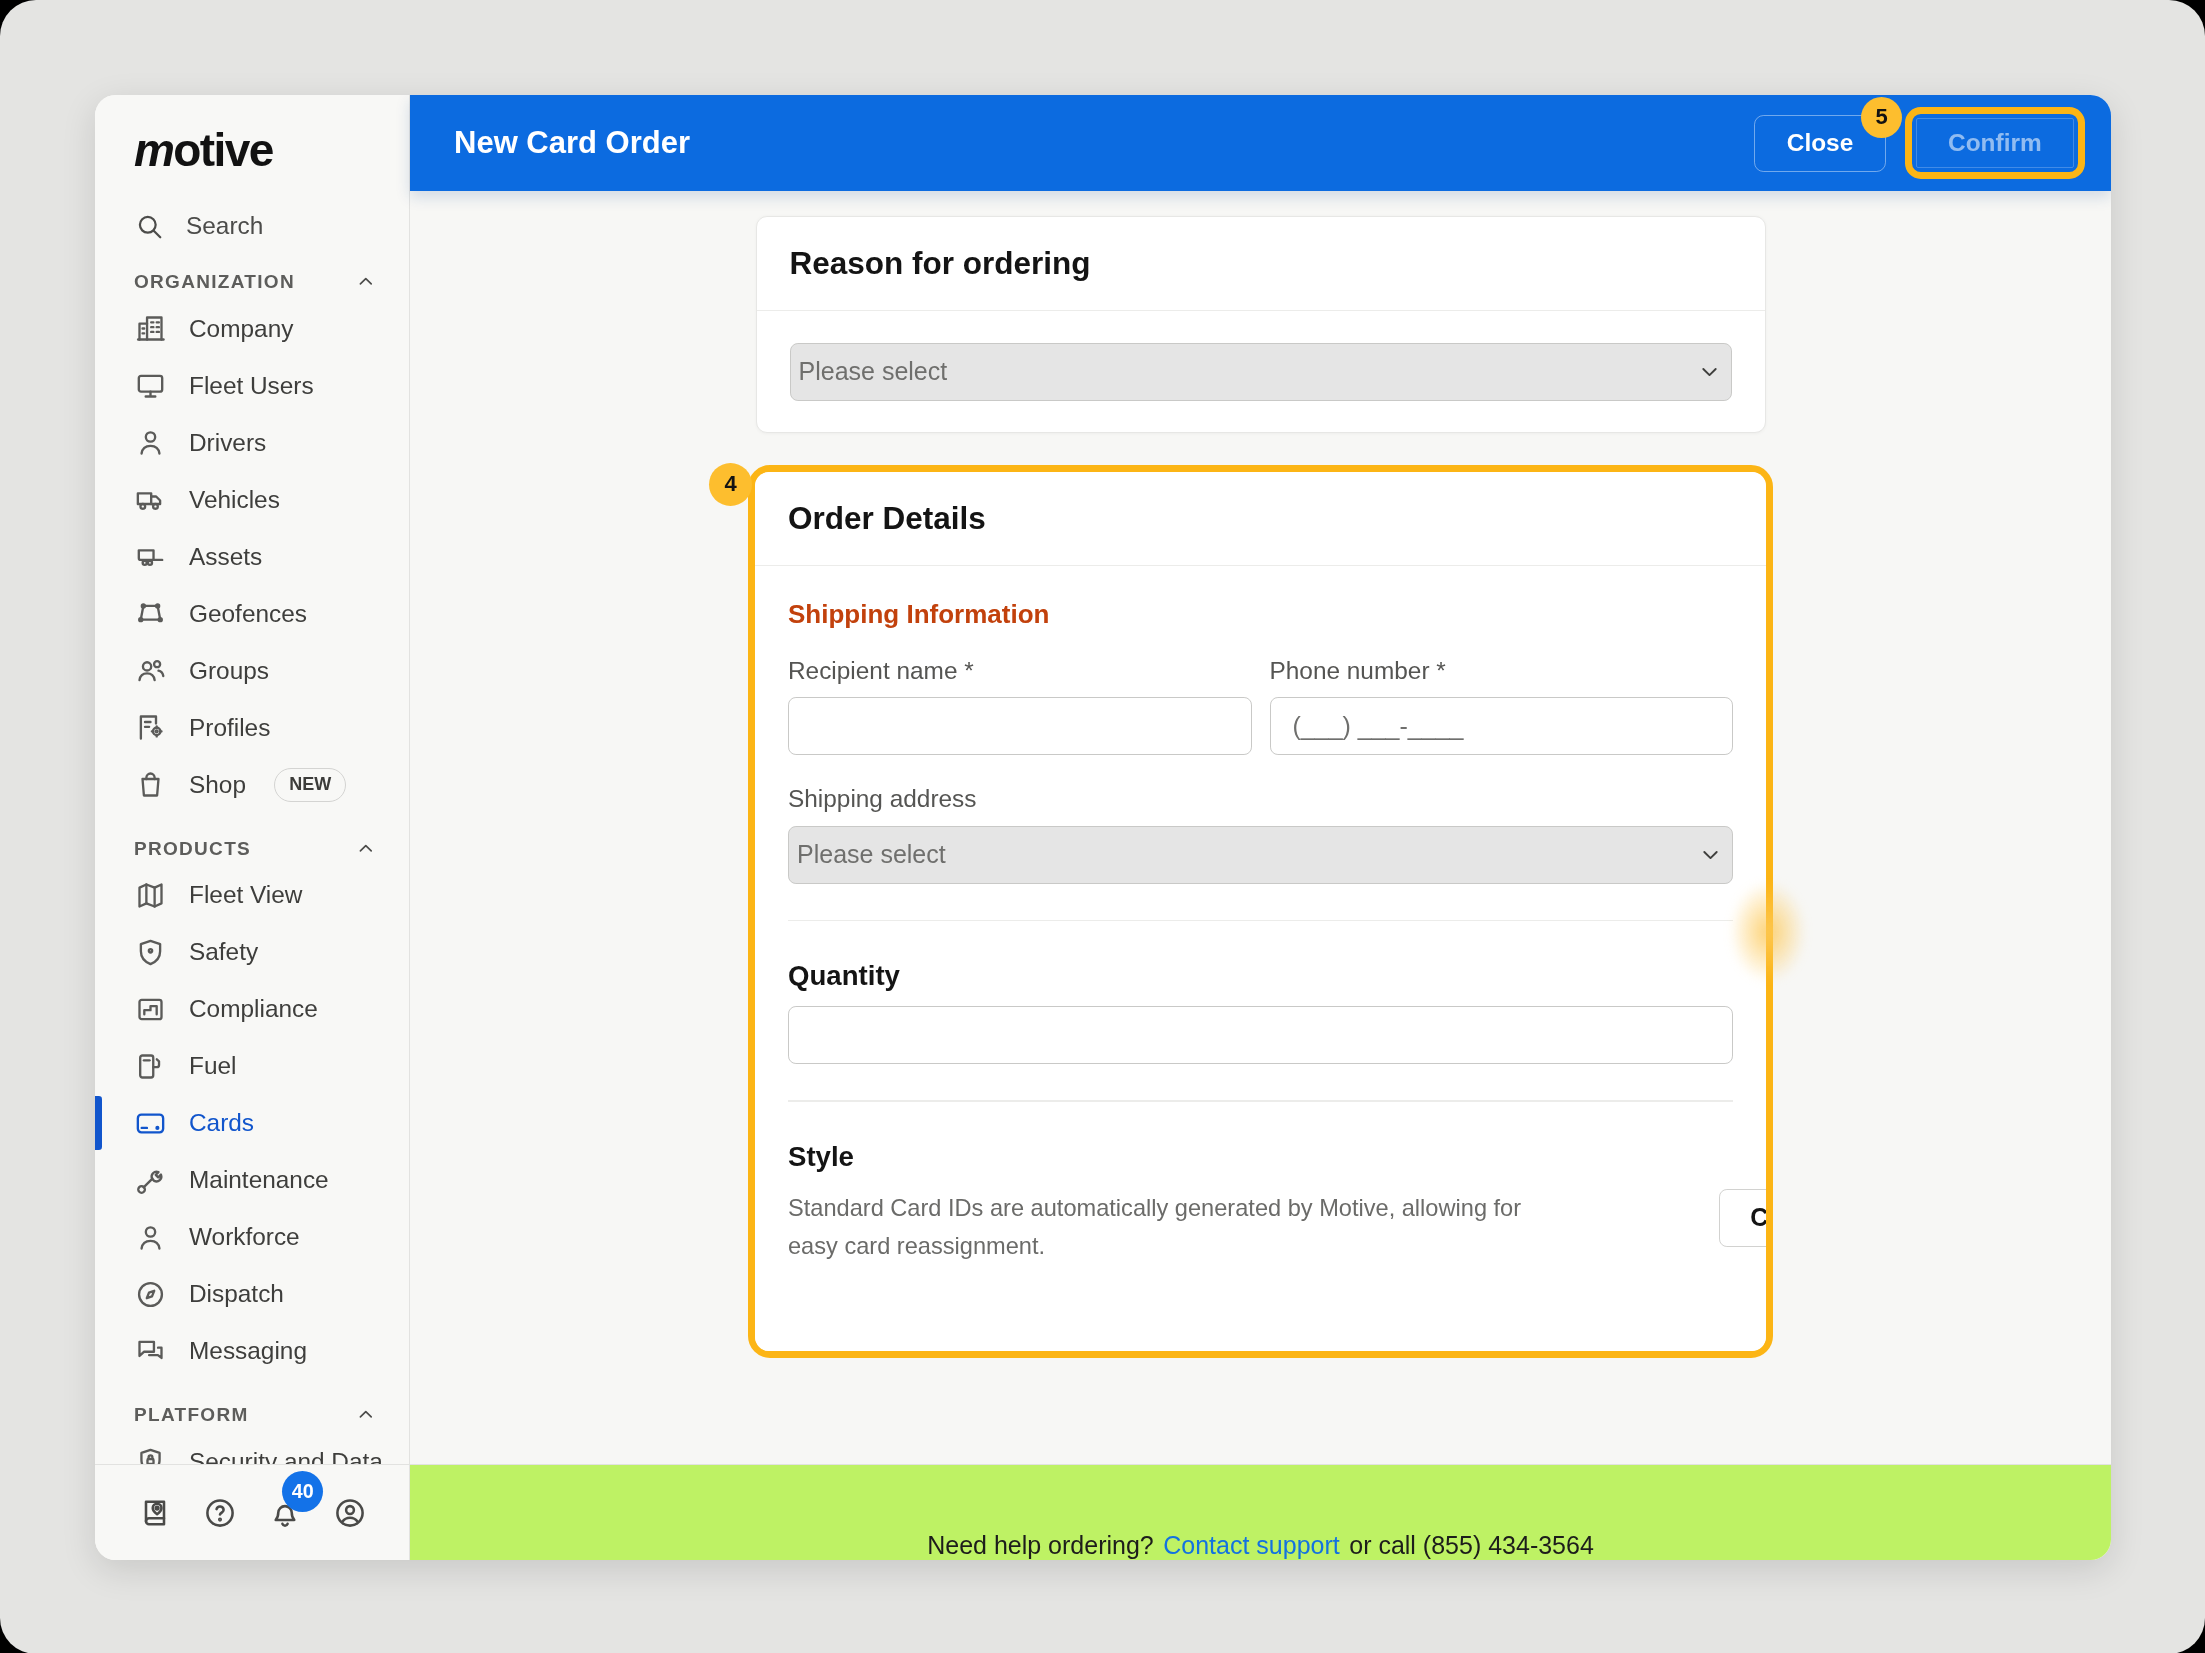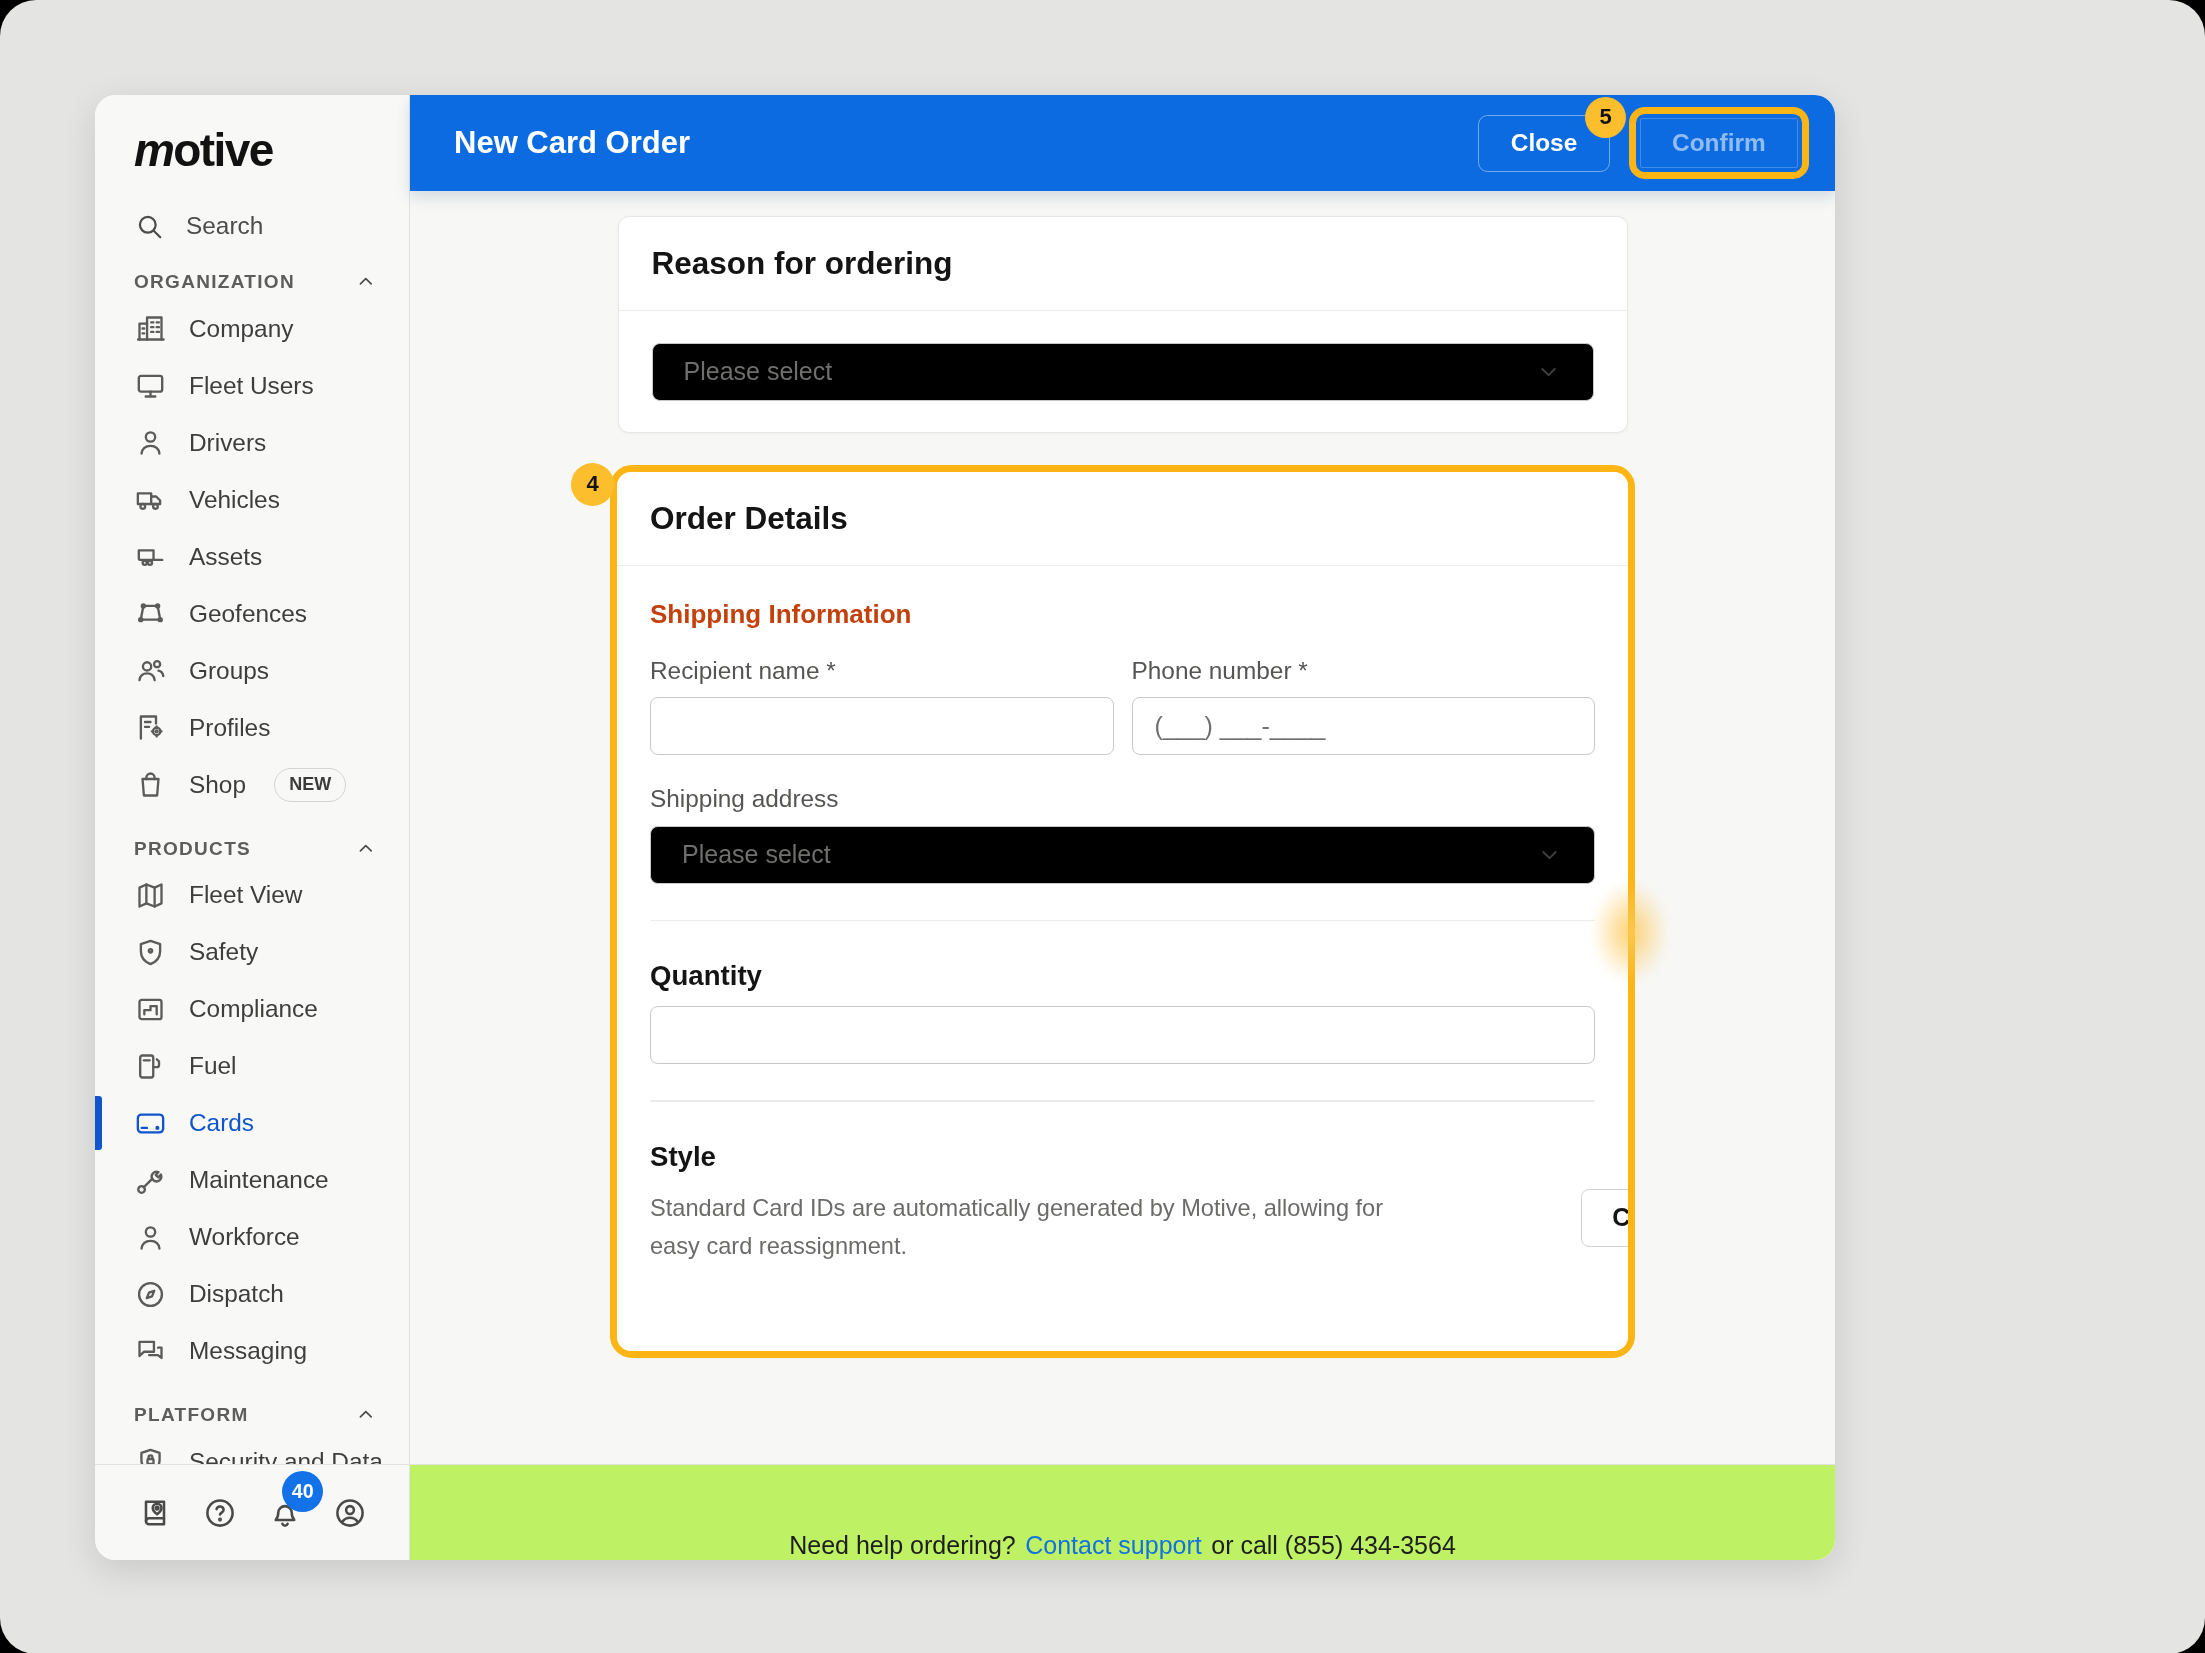--- a/index.html
+++ b/index.html
@@ -4,21 +4,21 @@
 <style>
   html,body{margin:0;padding:0;}
   body{
     width:2205px;height:1654px;overflow:hidden;background:#000;
     font-family:"Liberation Sans","DejaVu Sans",sans-serif;
     -webkit-font-smoothing:antialiased;
   }
   .stage{position:relative;width:2205px;height:1654px;background:#000;overflow:hidden;}
   .canvas{position:absolute;inset:0;background:#e4e4e2;border-radius:36px;}
   .window{
-    position:absolute;left:95px;top:95px;width:1740px;height:1465px;
+    position:absolute;left:95px;top:95px;width:2016px;height:1465px;
     background:#f8f8f6;border-radius:20.5px;overflow:hidden;display:flex;
     box-shadow:0 9.5px 35px rgba(0,0,0,.12);
   }
 
   
   .sidebar{width:314px;min-width:314px;background:#f8f8f6;border-right:0.8px solid #e2e2e0;
     display:flex;flex-direction:column;}
   .side-top{padding:31.5px 0 0 39px;}
   .logo{font-size:46px;font-weight:800;letter-spacing:-1.6px;color:#121212;text-transform:lowercase;line-height:1;}
   .logo::first-letter{font-style:italic;}
@@ -65,22 +65,22 @@
   .confirm-btn{height:50px;padding:0 31.5px;border:1.6px solid rgba(255,255,255,.22);border-radius:2px;
     color:rgba(255,255,255,.55);font-size:24.4px;font-weight:700;background:transparent;
     display:flex;align-items:center;cursor:pointer;font-family:inherit;}
 
   .content{flex:1;position:relative;overflow:hidden;}
   .card{background:#fff;border:0.8px solid #e7e7e5;border-radius:11px;box-shadow:0 0.8px 3.2px rgba(0,0,0,.04);}
   .reason-card{width:1010px;margin:25px auto 0;box-sizing:border-box;}
   .card-head{padding:0 33px;height:93px;display:flex;align-items:center;border-bottom:1.6px solid #ececea;}
   .card-title{font-size:31.5px;font-weight:700;color:#141414;}
   .card-body{padding:31.5px 33px;}
-  .select{height:58px;border:1.6px solid #c9c9c7;border-radius:7.9px;background:#000000;
-    display:flex;align-items:center;padding:0 31px;cursor:pointer;box-sizing:border-box;}
+  .select{height:58px;border:1.6px solid #c9c9c7;border-radius:7.9px;background:#e5e5e5;
+    display:flex;align-items:center;padding:0 8px;cursor:pointer;box-sizing:border-box;}
   .select-text{font-size:25px;color:#6f6f6d;}
   .select .chev{margin-left:auto;color:#3f3f3d;}
   .select .chev svg{width:27px;height:27px;display:block;}
 
   .ring-wrap{position:relative;width:1025px;margin:31.5px auto 0;box-sizing:border-box;}
   .ring{border:7.9px solid var(--highlight-yellow);border-radius:22px;position:relative;z-index:1;}
   .order-card{background:#fff;border-radius:14px;overflow:hidden;}
   .badge-4{position:absolute;left:-39px;top:-1.6px;width:43px;height:43px;border-radius:50%;
     background:var(--badge-yellow);color:#131313;font-size:22px;font-weight:700;
     display:flex;align-items:center;justify-content:center;z-index:4;}

